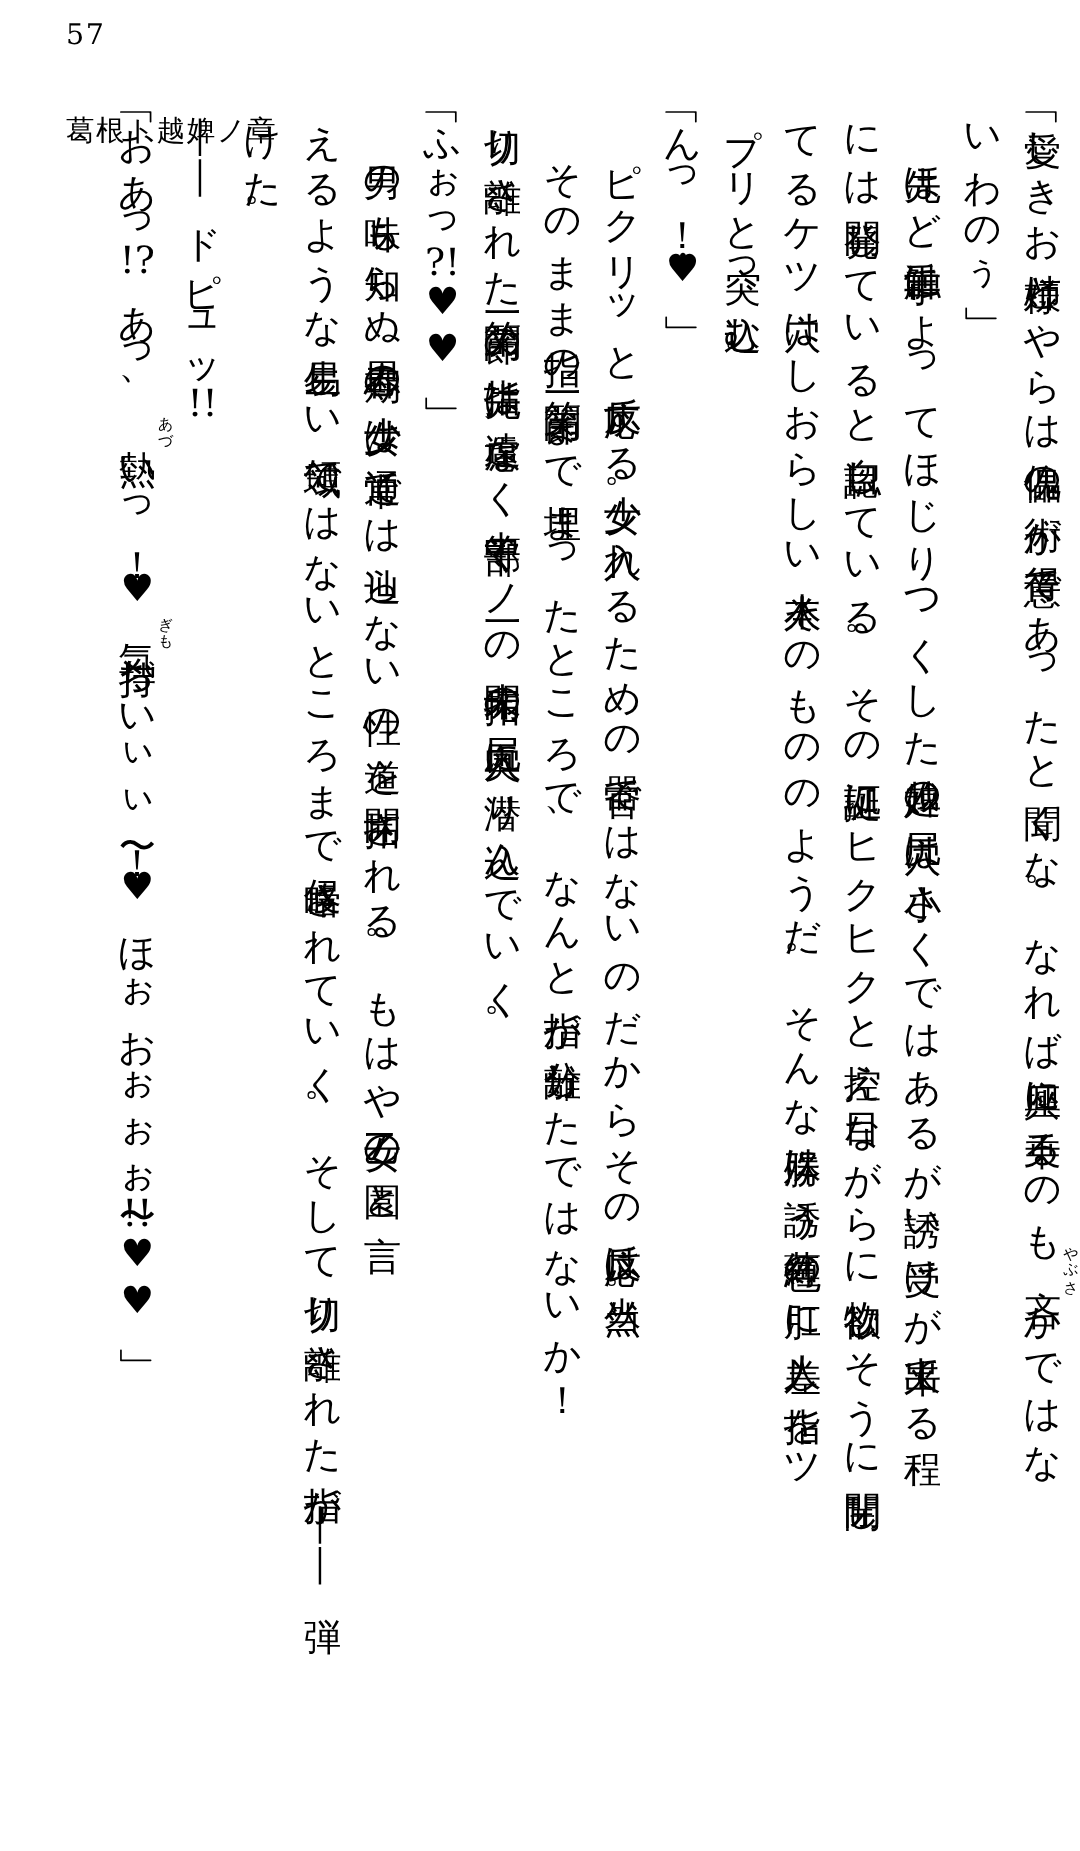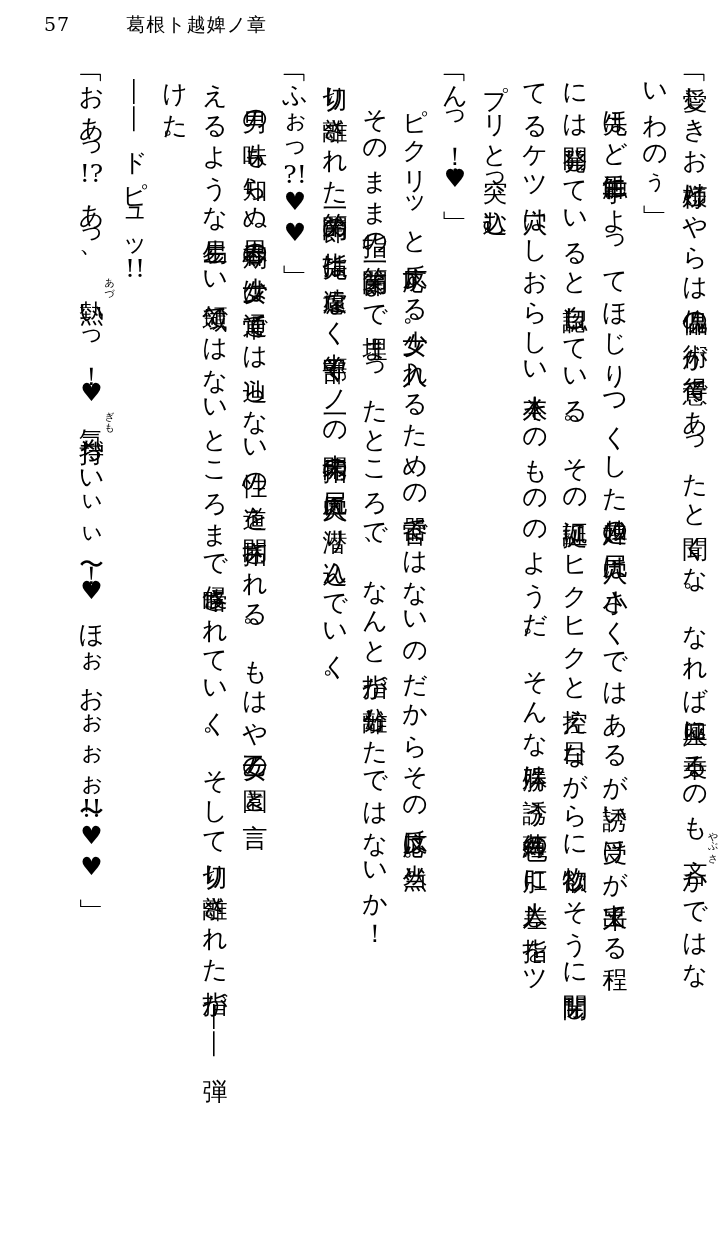--- a/index.html
+++ b/index.html
@@ -5,22 +5,22 @@
   html, body { margin: 0; padding: 0; }
   body {
     width: 720px; height: 1234px;
     background: #ffffff; color: #000000;
     font-family: "DejaVu Serif", "Liberation Serif", serif;
     position: relative; overflow: hidden;
   }
   .page { position: absolute; inset: 0; }
   .header {
     position: absolute; top: 12px; left: 44px;
-    display: flex; align-items: baseline; gap: 56px;
-    font-size: 19px; letter-spacing: 1px;
+    display: flex; align-items: baseline; gap: 40px;
+    font-size: 19px; letter-spacing: 1px; flex-direction: column;
   }
   .vtext {
     position: absolute; top: 66px; right: 2px; height: 1155px;
     writing-mode: vertical-rl; text-orientation: mixed;
     font-size: 25px; line-height: 40px; letter-spacing: 2.2px;
   }
   .col { margin: 0; }
   .tcy { text-combine-upright: all; letter-spacing: 0; }
   ruby { ruby-position: over; }
   ruby rt { font-size: 10px; letter-spacing: 0; }

